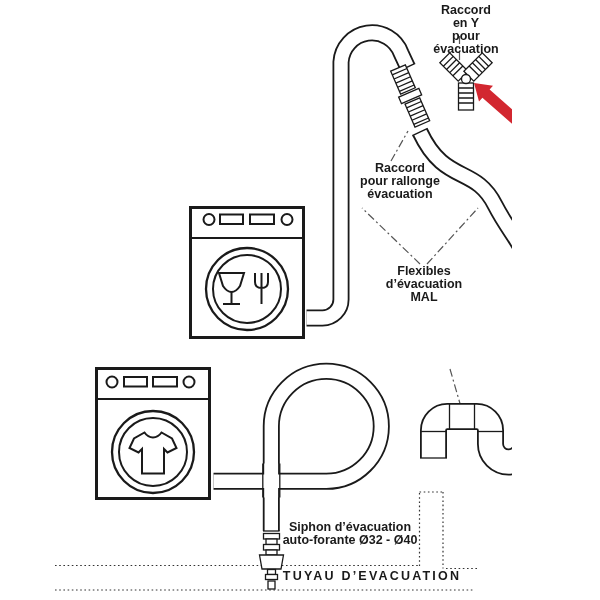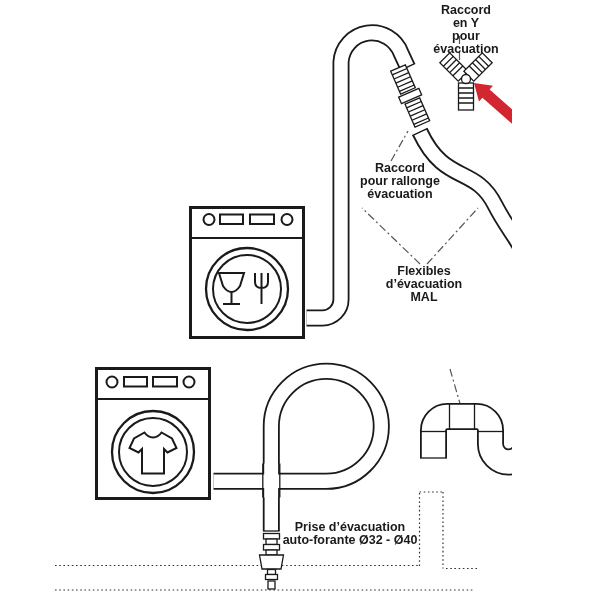--- a/index.html
+++ b/index.html
@@ -144,16 +144,17 @@
 </svg>
 
 <div class="lbl" style="left:466px;top:4px;">Raccord en Y
 pour évacuation</div>
 <div class="lbl" style="left:424px;top:265px;">Flexibles
 d’évacuation
 MAL</div>
 <div class="lbl" style="left:400px;top:162px;">Raccord
 pour rallonge
 évacuation</div>
-<div class="lbl" style="left:350px;top:521px;">Prise d’évacuation
+<div class="lbl" style="left:350px;top:521px;">Siphon d’évacuation
 auto-forante Ø32 - Ø40</div>
+<div class="lbl lbl-tuyau" style="left:372px;top:570px;">TUYAU D’EVACUATION</div>
 
 </div>
 
 </body></html>

